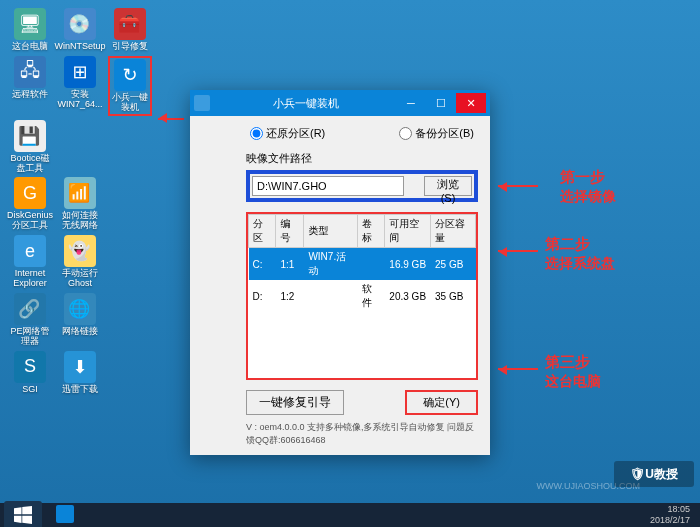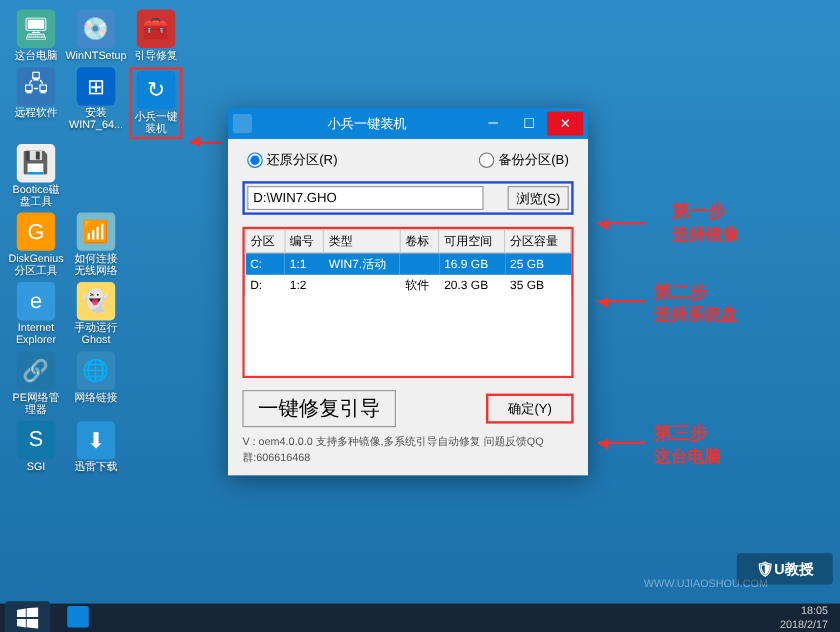--- a/index.html
+++ b/index.html
@@ -10,36 +10,36 @@
 .desktop-icon { width: 44px; display: flex; flex-direction: column; align-items: center; cursor: pointer; }
 .desktop-icon .icon-img { width: 32px; height: 32px; border-radius: 4px; display: flex; align-items: center; justify-content: center; font-size: 18px; color: #fff; }
 .desktop-icon .icon-label { color: #fff; font-size: 9px; text-align: center; line-height: 1.1; margin-top: 2px; text-shadow: 0 1px 2px rgba(0,0,0,0.5); }
 .sel-box { border: 2px solid #e33; padding: 1px; }
 .app-window { position: absolute; top: 90px; left: 190px; width: 300px; background: #f0f0f0; box-shadow: 0 4px 20px rgba(0,0,0,0.4); }
 .titlebar { height: 26px; background: #0a84d8; display: flex; align-items: center; padding: 0 4px; color: #fff; }
 .titlebar .ticon { width: 16px; height: 16px; background: #fff3; border-radius: 2px; margin-right: 6px; }
 .titlebar .title { flex: 1; text-align: center; font-size: 11px; }
 .titlebar .wbtn { width: 30px; height: 20px; display: flex; align-items: center; justify-content: center; cursor: pointer; }
 .titlebar .close { background: #e81123; }
-.window-body { padding: 10px 12px 8px; background: #f0f0f0; }
+.window-body { padding: 10px 12px 8px; background: #f0f0f0; margin-left: 44px; }
 .radio-row { display: flex; justify-content: space-between; margin-bottom: 10px; padding: 0 4px; }
 .radio-item { display: flex; align-items: center; gap: 3px; font-size: 11px; }
 .radio-item input { margin: 0; }
 .field-label { font-size: 11px; margin-bottom: 4px; }
-.path-row { display: flex; gap: 20px; margin-bottom: 10px; border: 2px solid #1d4ed8; padding: 2px; }
+.path-row { display: flex; gap: 20px; margin-bottom: 10px; border: 4px solid #1d4ed8; padding: 2px; }
 .path-input { flex: 1; height: 20px; border: 1px solid #999; background: #fff; font-size: 11px; padding: 0 4px; }
 .browse-btn { height: 20px; padding: 0 6px; font-size: 11px; background: #efefef; border: 1px solid #999; cursor: pointer; }
 .table-wrap { border: 2px solid #e33; background: #fff; margin-bottom: 10px; }
 table { width: 100%; border-collapse: collapse; font-size: 10px; }
 th { background: #f0f0f0; border: 1px solid #ccc; padding: 2px 4px; text-align: left; font-weight: normal; }
 td { padding: 2px 4px; border-right: 1px solid transparent; }
 tr.selected td { background: #0a84d8; color: #fff; }
 .table-spacer { height: 66px; background: #fff; }
 .bottom-row { display: flex; justify-content: space-between; align-items: center; margin-bottom: 6px; }
-.repair-btn { padding: 3px 12px; font-size: 17px; background: #efefef; border: 1px solid #999; cursor: pointer; }
+.repair-btn { padding: 3px 12px; font-size: 12px; background: #efefef; border: 1px solid #999; cursor: pointer; }
 .ok-btn { padding: 3px 16px; font-size: 11px; background: #efefef; border: 2px solid #e33; cursor: pointer; }
 .status { font-size: 9px; color: #555; }
 .anno { position: absolute; color: #e33; font-weight: bold; font-size: 15px; line-height: 1.3; white-space: nowrap; font-family: KaiTi, STKaiti, serif; }
 .anno .sub { font-size: 14px; }
 .taskbar { position: absolute; bottom: 0; left: 0; right: 0; height: 24px; background: #162538; display: flex; align-items: center; padding: 0 4px; }
 .start-btn { width: 38px; height: 28px; background: #1a3550; border-radius: 3px; display: flex; align-items: center; justify-content: center; cursor: pointer; }
 .start-btn svg { width: 18px; height: 18px; }
 .task-item { width: 38px; height: 28px; margin-left: 4px; display: flex; align-items: center; justify-content: center; border-bottom: 2px solid #0a84d8; cursor: pointer; }
 .tray { margin-left: auto; color: #ccc; font-size: 9px; text-align: right; padding-right: 6px; line-height: 1.2; }
 .watermark { position: absolute; right: 60px; bottom: 36px; color: rgba(255,255,255,0.4); font-size: 9px; }
@@ -143,20 +143,21 @@
       <div class="radio-row">
         <label class="radio-item">
             <input type="radio" checked="" style=""> 
             <span>还原分区(R)</span>
           </label>
         <label class="radio-item">
             <input type="radio" style=""> 
             <span>备份分区(B)</span>
           </label>
       </div>
+      <div class="field-label">映像文件路径</div>
       <div class="path-row">
         <input class="path-input" value="D:\WIN7.GHO" style="">
         <button class="browse-btn">浏览(S)</button>
       </div>
       <div class="table-wrap">
         <table>
           <thead>
               <tr id="thead-row">
                 <th>分区</th>
                 <th>编号</th>

